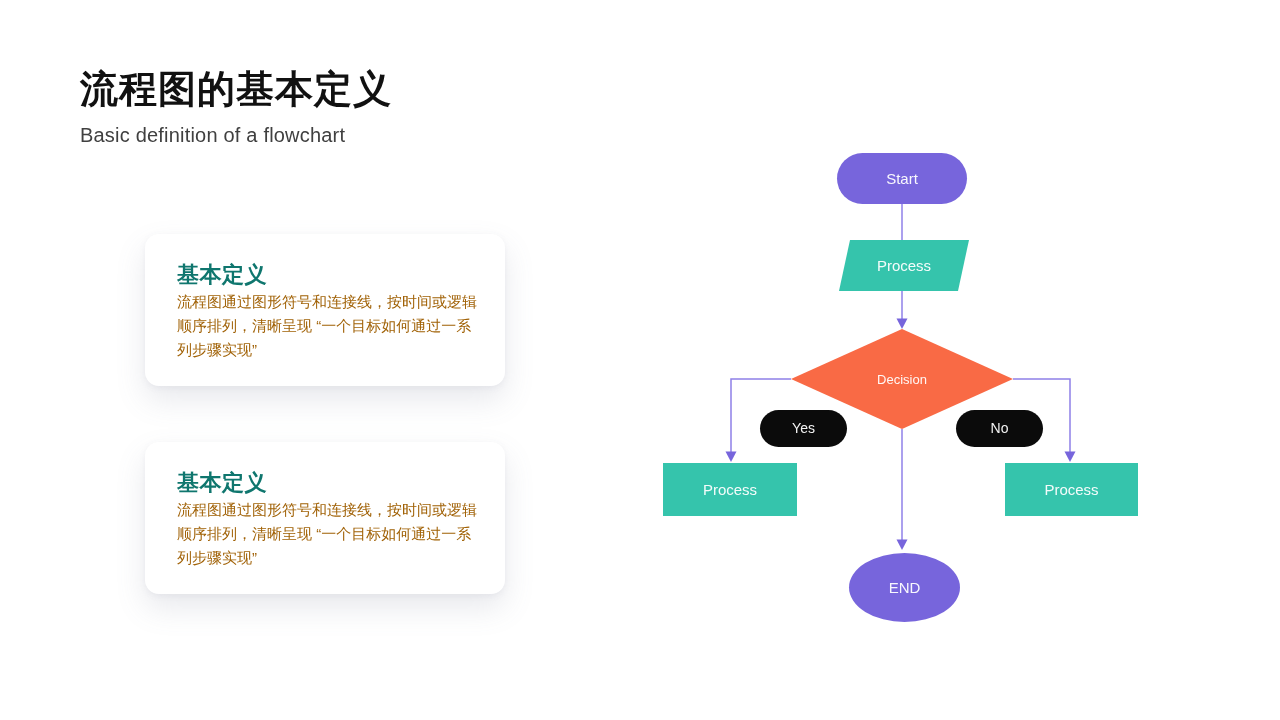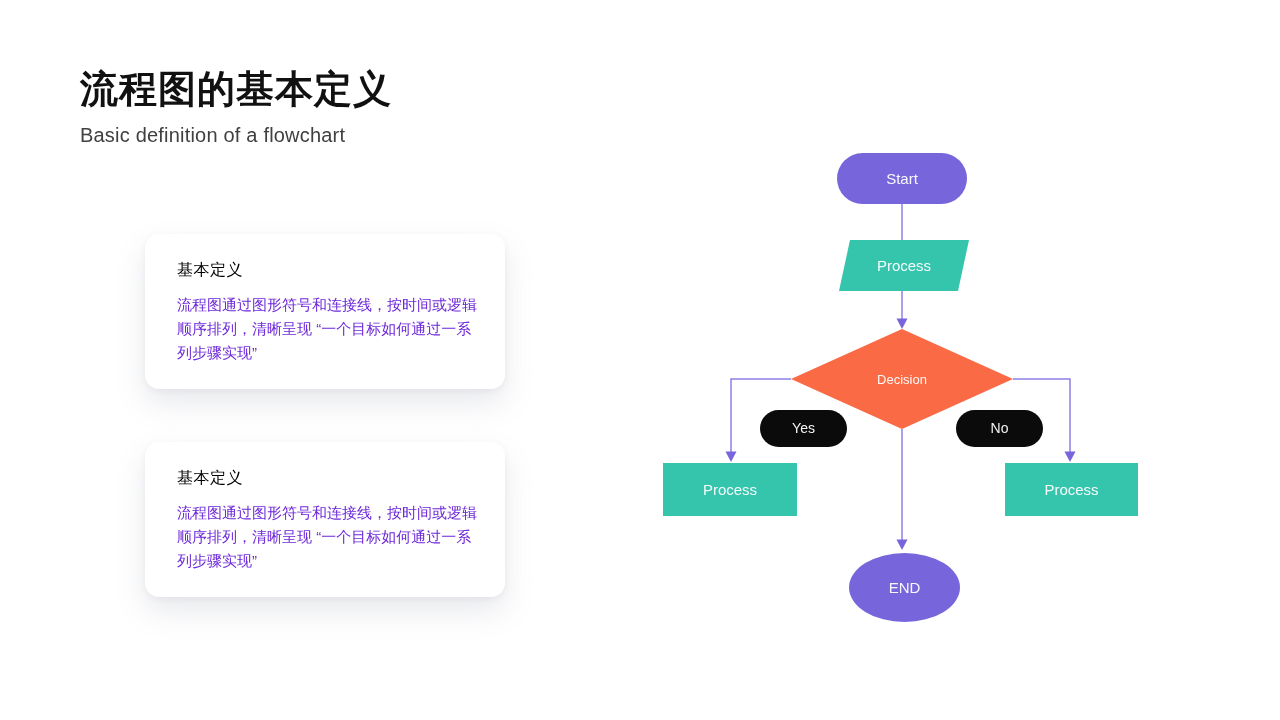--- a/index.html
+++ b/index.html
@@ -37,31 +37,31 @@
     width: 360px;
     min-height: 137px;
     background: #ffffff;
     border-radius: 14px;
     box-shadow: 0 14px 30px rgba(110, 120, 140, 0.16), 0 2px 6px rgba(110, 120, 140, 0.08);
     padding: 26px 30px 24px 32px;
   }
   .card-1 { top: 234px; }
   .card-2 { top: 442px; }
   .card-heading {
-    font-size: 16px;
-    font-weight: 400;
-    color: #000000;
+    font-size: 22px;
+    font-weight: 700;
+    color: #0f766e;
     letter-spacing: 0.5px;
   }
   .card-body {
-    margin-top: 12px;
+    margin-top: 0;
     width: 302px;
     font-size: 15px;
     line-height: 24px;
-    color: #6d28d9;
+    color: #a16207;
   }
   
   .flowchart {
     position: absolute;
     left: 620px; top: 130px;
     width: 560px; height: 520px;
   }
   .connector { fill: none; stroke-width: 1.5px; }
   .node-label {
     font-family: "Liberation Sans", "DejaVu Sans", sans-serif;

